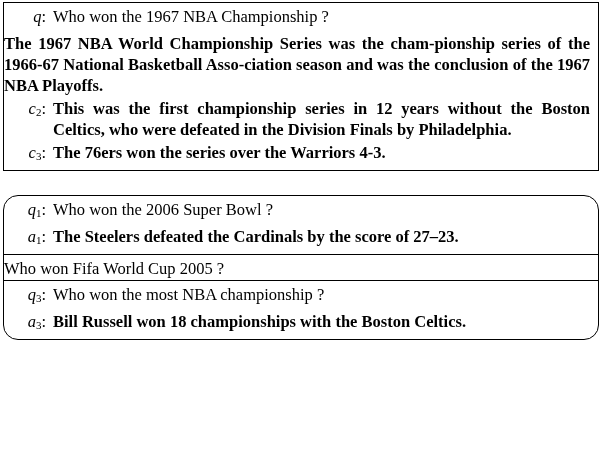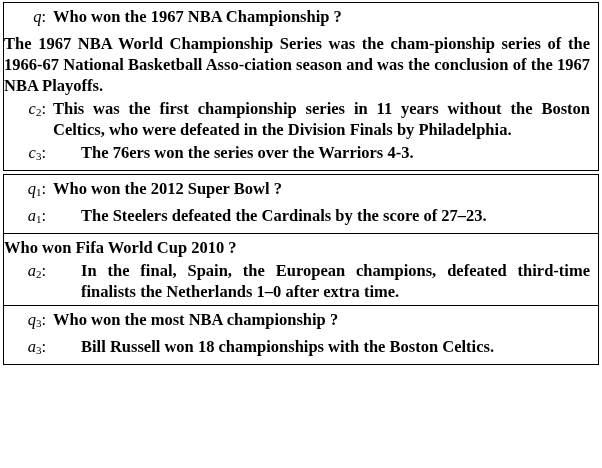--- a/index.html
+++ b/index.html
@@ -20,29 +20,30 @@
     box-sizing: border-box;
     padding: 2px 3px;
   }
   .block {
     border: 1.2px solid #000000;
     box-sizing: border-box;
     width: 596px;
     margin: 0 auto;
   }
   .block + .block {
-    margin-top: 3px;
+    margin-top: 24px;
+    border-radius: 15px;
   }
   .row {
     display: flex;
     align-items: flex-start;
     padding: 1px 0 1px 0;
   }
   .row.first { padding-top: 3px; }
-  .row.last { padding-bottom: 3px; gap: 28px; }
+  .row.last { padding-bottom: 3px; }
   .label {
     flex: 0 0 auto;
     width: 42px;
     text-align: right;
     padding-right: 7px;
     font-size: 16.5px;
     line-height: 21px;
     font-family: "Liberation Serif", serif;
     white-space: nowrap;
   }
@@ -57,21 +58,21 @@
     flex: 1 1 auto;
     font-size: 16.5px;
     line-height: 21px;
     text-align: justify;
     text-justify: inter-word;
     padding-right: 8px;
     hyphens: manual;
     font-weight: bold;
   }
   .text.bold {
-    font-weight: bold;
+    font-weight: normal;
   }
   .divider {
     border-top: 1.2px solid #000000;
     width: 100%;
   }
 </style>
 </head>
 <body>
 
 <div class="page">
@@ -82,49 +83,45 @@
       <div class="label"><i>q</i><sub></sub><span>:</span></div>
       <div class="text bold">Who won the 1967 NBA Championship ?</div>
     </div>
 
     <div class="row">
       <div class="text">The 1967 NBA World Championship Series was the cham-pionship series of the 1966-67 National Basketball Asso-ciation season and was the conclusion of the 1967 NBA Playoffs.</div>
     </div>
 
     <div class="row">
       <div class="label"><i>c</i><sub>2</sub><span>:</span></div>
-      <div class="text">This was the first championship series in 11 years without the Boston Celtics, who were defeated in the Division Finals by Philadelphia.</div>
+      <div class="text">This was the first championship series in 12 years without the Boston Celtics, who were defeated in the Division Finals by Philadelphia.</div>
     </div>
 
     <div class="row last">
       <div class="label"><i>c</i><sub>3</sub><span>:</span></div>
       <div class="text">The 76ers won the series over the Warriors 4-3.</div>
     </div>
 
   </div>
 
   <div class="block">
 
     <div class="row first">
       <div class="label"><i>q</i><sub>1</sub><span>:</span></div>
-      <div class="text bold">Who won the 2012 Super Bowl ?</div>
+      <div class="text bold">Who won the 2006 Super Bowl ?</div>
     </div>
     <div class="row last">
       <div class="label"><i>a</i><sub>1</sub><span>:</span></div>
       <div class="text">The Steelers defeated the Cardinals by the score of 27–23.</div>
     </div>
 
     <div class="divider"></div>
 
     <div class="row first">
-      <div class="text bold">Who won Fifa World Cup 2010 ?</div>
-    </div>
-    <div class="row last">
-      <div class="label"><i>a</i><sub>2</sub><span>:</span></div>
-      <div class="text">In the final, Spain, the European champions, defeated third-time finalists the Netherlands 1–0 after extra time.</div>
+      <div class="text bold">Who won Fifa World Cup 2005 ?</div>
     </div>
 
     <div class="divider"></div>
 
     <div class="row first">
       <div class="label"><i>q</i><sub>3</sub><span>:</span></div>
       <div class="text bold">Who won the most NBA championship ?</div>
     </div>
     <div class="row last">
       <div class="label"><i>a</i><sub>3</sub><span>:</span></div>

